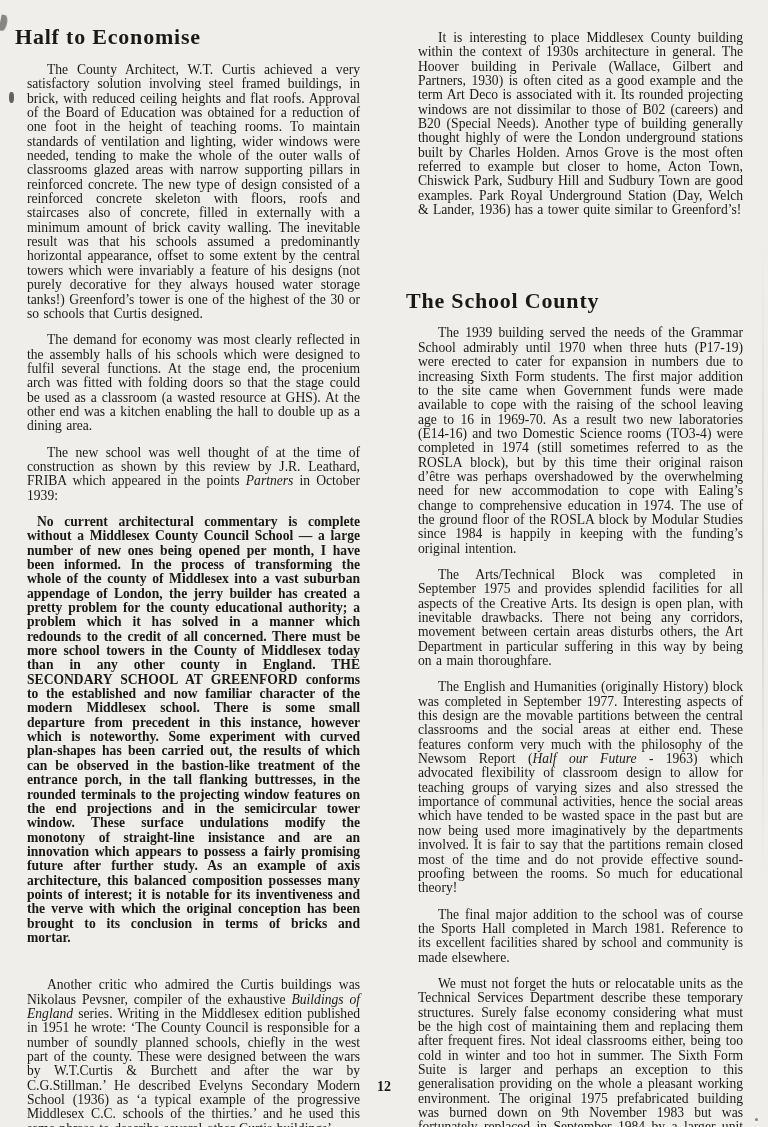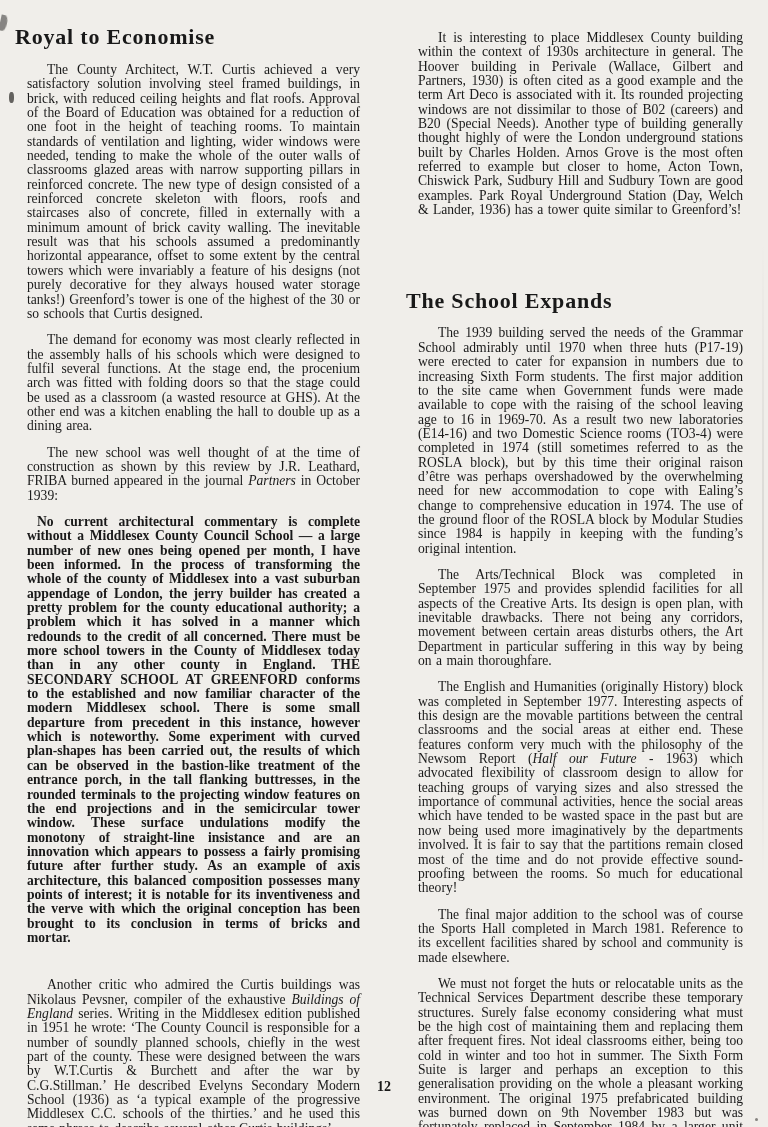--- a/index.html
+++ b/index.html
@@ -96,30 +96,30 @@
 <body>
 
 <div class="page">
   <div class="smudge-a"></div>
   <div class="smudge-b"></div>
   <div class="edge-shadow-right"></div>
   <div class="speck-br"></div>
 
   <div class="columns">
     <div class="column">
-        <h2 class="section-heading">Royal to Economise</h2>
+        <h2 class="section-heading">Half to Economise</h2>
         <p class="para"><span>The County Architect, W.T. Curtis achieved a very satisfactory solution involving steel framed buildings, in brick, with reduced ceiling heights and flat roofs. Approval of the Board of Education was obtained for a reduction of one foot in the height of teaching rooms. To maintain standards of ventilation and lighting, wider windows were needed, tending to make the whole of the outer walls of classrooms glazed areas with narrow supporting pillars in reinforced concrete. The new type of design consisted of a reinforced concrete skeleton with floors, roofs and staircases also of concrete, filled in externally with a minimum amount of brick cavity walling. The inevitable result was that his schools assumed a predominantly horizontal appearance, offset to some extent by the central towers which were invariably a feature of his designs (not purely decorative for they always housed water storage tanks!) Greenford’s tower is one of the highest of the 30 or so schools that Curtis designed.</span></p>
         <p class="para"><span>The demand for economy was most clearly reflected in the assembly halls of his schools which were designed to fulfil several functions. At the stage end, the procenium arch was fitted with folding doors so that the stage could be used as a classroom (a wasted resource at GHS). At the other end was a kitchen enabling the hall to double up as a dining area.</span></p>
-        <p class="para"><span>The new school was well thought of at the time of construction as shown by this review by J.R. Leathard, FRIBA burned appeared in the journal </span><i>Partners</i><span> in October 1939:</span></p>
+        <p class="para"><span>The new school was well thought of at the time of construction as shown by this review by J.R. Leathard, FRIBA which appeared in the points </span><i>Partners</i><span> in October 1939:</span></p>
         <p class="para bold"><span>No current architectural commentary is complete without a Middlesex County Council School — a large number of new ones being opened per month, I have been informed. In the process of transforming the whole of the county of Middlesex into a vast suburban appendage of London, the jerry builder has created a pretty problem for the county educational authority; a problem which it has solved in a manner which redounds to the credit of all concerned. There must be more school towers in the County of Middlesex today than in any other county in England. THE SECONDARY SCHOOL AT GREENFORD conforms to the established and now familiar character of the modern Middlesex school. There is some small departure from precedent in this instance, however which is noteworthy. Some experiment with curved plan-shapes has been carried out, the results of which can be observed in the bastion-like treatment of the entrance porch, in the tall flanking buttresses, in the rounded terminals to the projecting window features on the end projections and in the semicircular tower window. These surface undulations modify the monotony of straight-line insistance and are an innovation which appears to possess a fairly promising future after further study. As an example of axis architecture, this balanced composition possesses many points of interest; it is notable for its inventiveness and the verve with which the original conception has been brought to its conclusion in terms of bricks and mortar.</span></p>
         <p class="para gap-before"><span>Another critic who admired the Curtis buildings was Nikolaus Pevsner, compiler of the exhaustive </span><i>Buildings of England</i><span> series. Writing in the Middlesex edition published in 1951 he wrote: ‘The County Council is responsible for a number of soundly planned schools, chiefly in the west part of the county. These were designed between the wars by W.T.Curtis &amp; Burchett and after the war by C.G.Stillman.’ He described Evelyns Secondary Modern School (1936) as ‘a typical example of the progressive Middlesex C.C. schools of the thirties.’ and he used this same phrase to describe several other Curtis buildings’</span></p>
       </div>
     <div class="column">
         <p class="para first-top"><span>It is interesting to place Middlesex County building within the context of 1930s architecture in general. The Hoover building in Perivale (Wallace, Gilbert and Partners, 1930) is often cited as a good example and the term Art Deco is associated with it. Its rounded projecting windows are not dissimilar to those of B02 (careers) and B20 (Special Needs). Another type of building generally thought highly of were the London underground stations built by Charles Holden. Arnos Grove is the most often referred to example but closer to home, Acton Town, Chiswick Park, Sudbury Hill and Sudbury Town are good examples. Park Royal Underground Station (Day, Welch &amp; Lander, 1936) has a tower quite similar to Greenford’s!</span></p>
-        <h2 class="section-heading gap-before">The School Expands</h2>
+        <h2 class="section-heading gap-before">The School County</h2>
         <p class="para"><span>The 1939 building served the needs of the Grammar School admirably until 1970 when three huts (P17-19) were erected to cater for expansion in numbers due to increasing Sixth Form students. The first major addition to the site came when Government funds were made available to cope with the raising of the school leaving age to 16 in 1969-70. As a result two new laboratories (E14-16) and two Domestic Science rooms (TO3-4) were completed in 1974 (still sometimes referred to as the ROSLA block), but by this time their original raison d’être was perhaps overshadowed by the overwhelming need for new accommodation to cope with Ealing’s change to comprehensive education in 1974. The use of the ground floor of the ROSLA block by Modular Studies since 1984 is happily in keeping with the funding’s original intention.</span></p>
         <p class="para"><span>The Arts/Technical Block was completed in September 1975 and provides splendid facilities for all aspects of the Creative Arts. Its design is open plan, with inevitable drawbacks. There not being any corridors, movement between certain areas disturbs others, the Art Department in particular suffering in this way by being on a main thoroughfare.</span></p>
         <p class="para"><span>The English and Humanities (originally History) block was completed in September 1977. Interesting aspects of this design are the movable partitions between the central classrooms and the social areas at either end. These features conform very much with the philosophy of the Newsom Report (</span><i>Half our Future</i><span> - 1963) which advocated flexibility of classroom design to allow for teaching groups of varying sizes and also stressed the importance of communal activities, hence the social areas which have tended to be wasted space in the past but are now being used more imaginatively by the departments involved. It is fair to say that the partitions remain closed most of the time and do not provide effective sound-proofing between the rooms. So much for educational theory!</span></p>
         <p class="para"><span>The final major addition to the school was of course the Sports Hall completed in March 1981. Reference to its excellent facilities shared by school and community is made elsewhere.</span></p>
         <p class="para"><span>We must not forget the huts or relocatable units as the Technical Services Department describe these temporary structures. Surely false economy considering what must be the high cost of maintaining them and replacing them after frequent fires. Not ideal classrooms either, being too cold in winter and too hot in summer. The Sixth Form Suite is larger and perhaps an exception to this generalisation providing on the whole a pleasant working environment. The original 1975 prefabricated building was burned down on 9th November 1983 but was fortunately replaced in September 1984 by a larger unit incorporating a hitherto separate hut.</span></p>
       </div>
   </div>
 
   <div class="page-number">12</div>
 </div>

